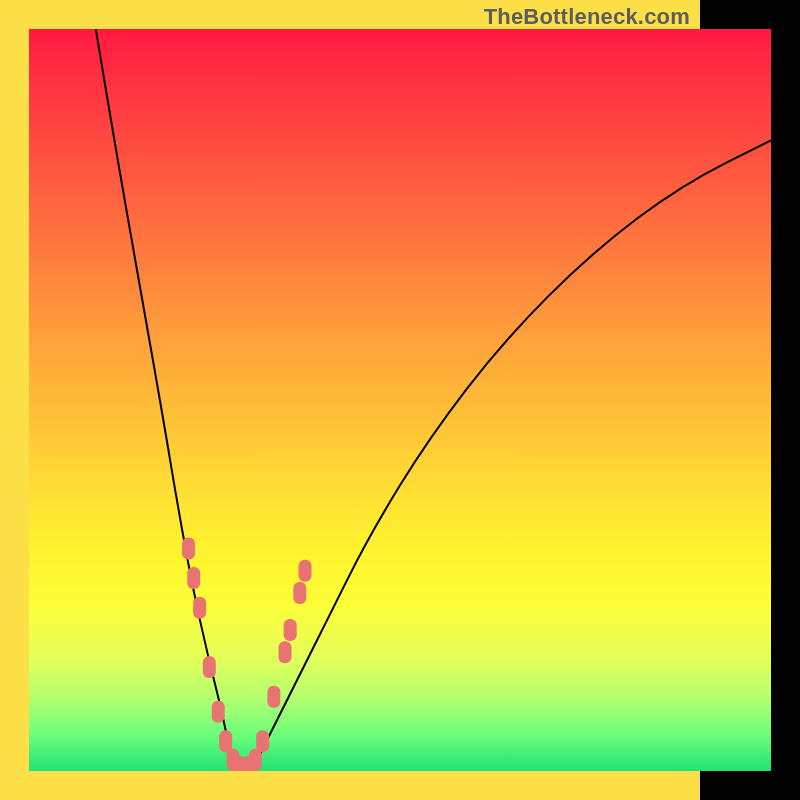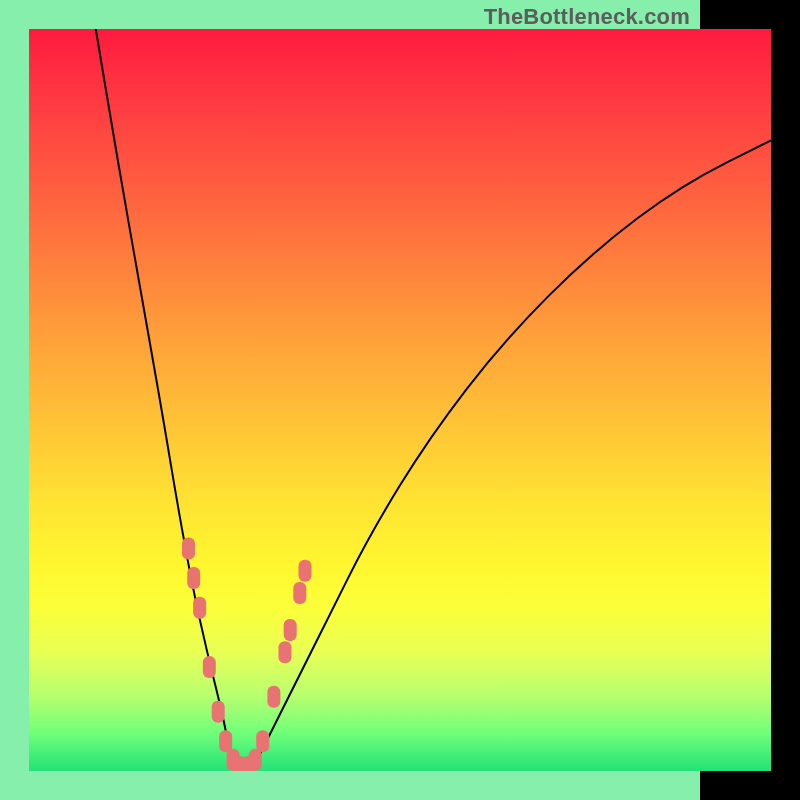--- a/index.html
+++ b/index.html
@@ -8,21 +8,21 @@
     width: 800px;
     height: 800px;
     overflow: hidden;
     background: #000;
     font-family: Arial, Helvetica, sans-serif;
   }
   .frame {
     position: relative;
     width: 700px;
     height: 800px;
-    background: #86efac;
+    background: #fde047;
   }
   .plot-area {
     position: absolute;
     left: 29px;
     top: 29px;
     width: 742px;
     height: 742px;
     
     background: linear-gradient(to bottom,
       #ff1a3f 0%,

